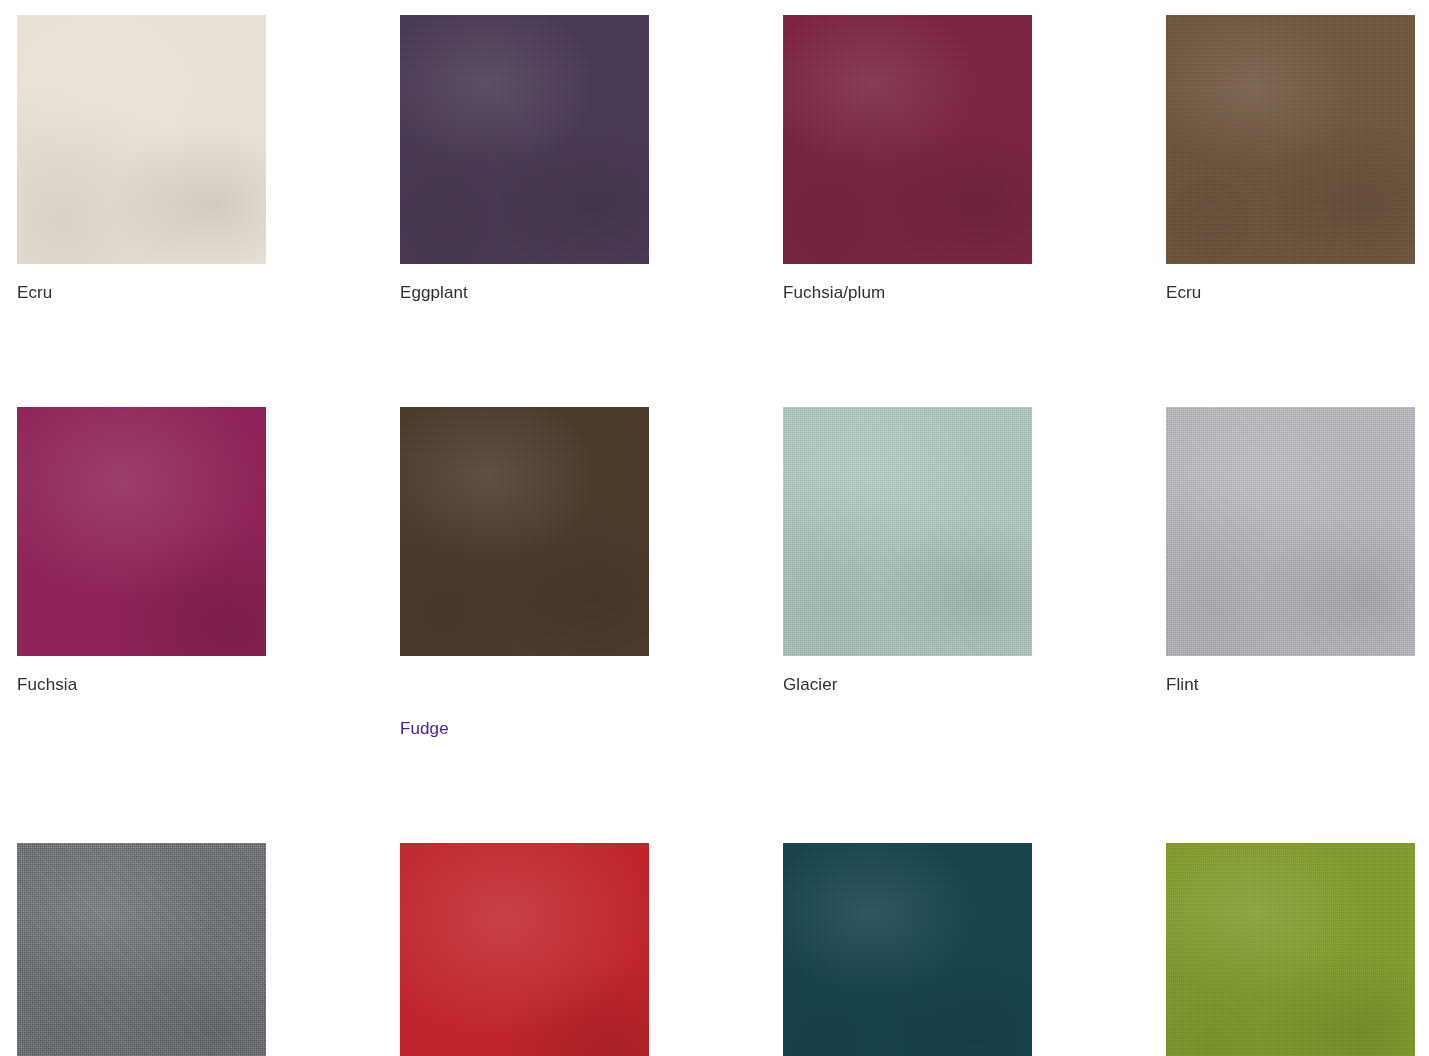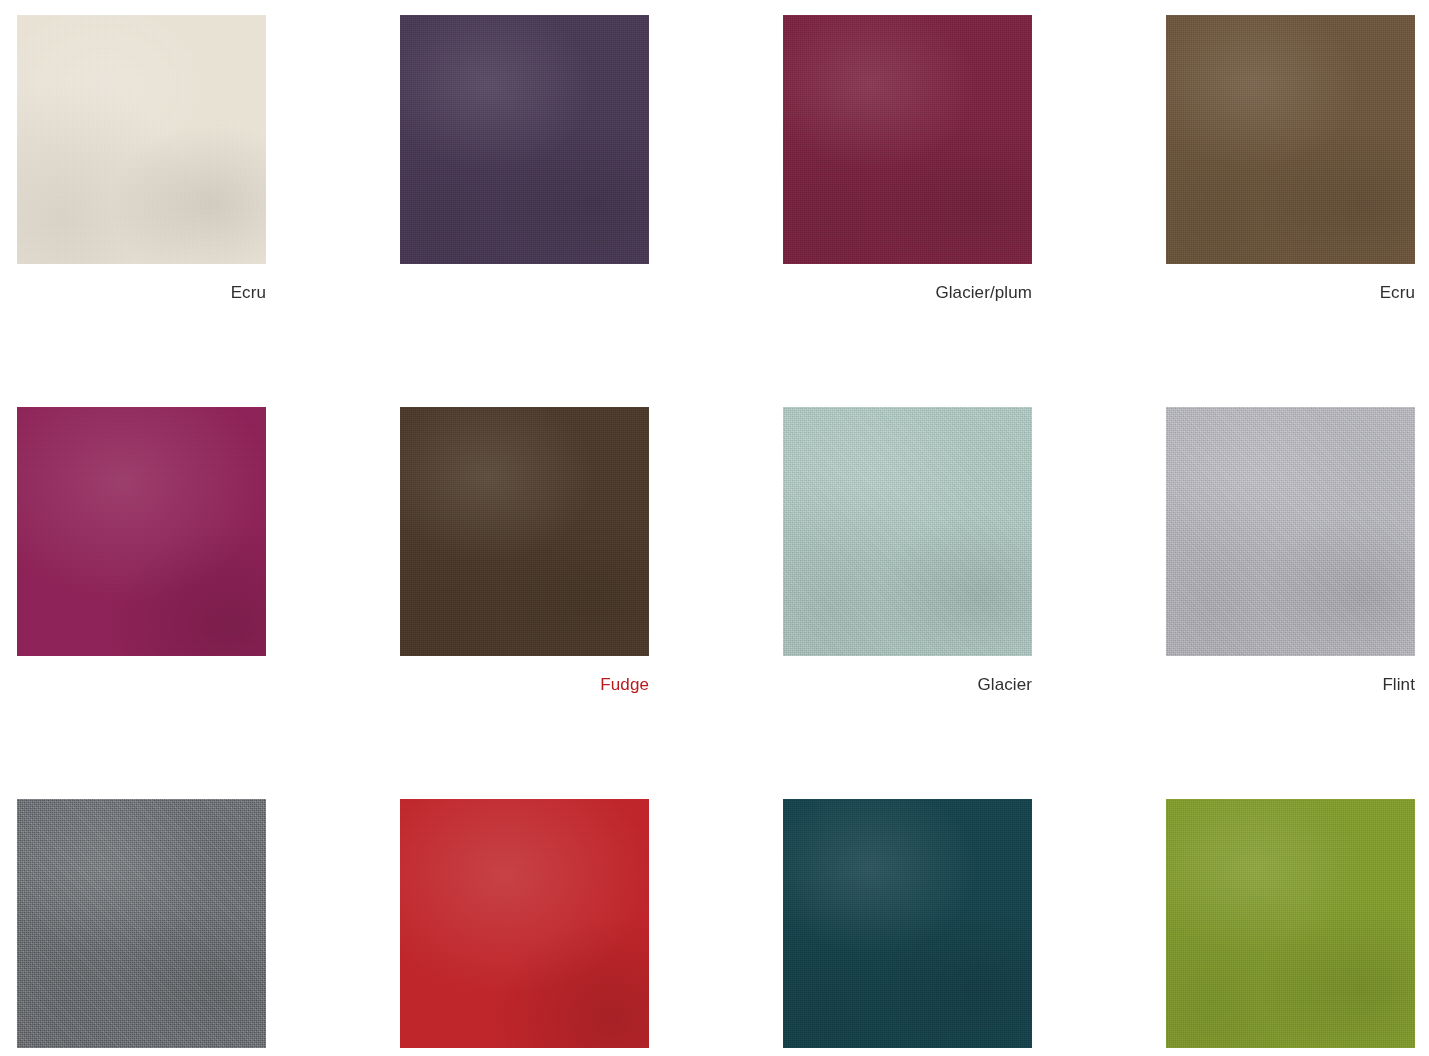--- a/index.html
+++ b/index.html
@@ -100,53 +100,56 @@
         rgba(0,0,0,0.018) 2px);
   }
   .swatch-chip.smooth::after {
     background-image:
       radial-gradient(ellipse 85% 70% at 42% 30%, rgba(255,255,255,0.13), rgba(255,255,255,0) 70%),
       radial-gradient(ellipse 70% 60% at 85% 88%, rgba(0,0,0,0.13), rgba(0,0,0,0) 70%);
   }
 
   .swatch-label {
     display: block;
-    text-align: right;
+    text-align: left;
     font-size: 17px;
     line-height: 20px;
     color: #2f2f2f;
     padding-top: 19px;
     letter-spacing: 0.1px;
     cursor: pointer;
   }
   .swatch-label.active {
-    color: #b91c1c;
+    color: #4c1d95;
+    margin-top: 44px;
   }
 </style>
 </head>
 <body>
 
 <div class="swatch-grid">
     <div class="swatch-cell">
       <div class="swatch-chip" title="Ecru" style="background-color: rgb(232, 226, 214);"></div>
       <span class="swatch-label">Ecru</span>
     </div>
     <div class="swatch-cell">
       <div class="swatch-chip" title="Eggplant" style="background-color: rgb(73, 58, 83);"></div>
+      <span class="swatch-label">Eggplant</span>
     </div>
     <div class="swatch-cell">
       <div class="swatch-chip" title="Emperor/plum" style="background-color: rgb(124, 36, 65);"></div>
-      <span class="swatch-label">Glacier/plum</span>
+      <span class="swatch-label">Fuchsia/plum</span>
     </div>
     <div class="swatch-cell">
       <div class="swatch-chip" title="Flint" style="background-color: rgb(108, 86, 63);"></div>
       <span class="swatch-label">Ecru</span>
     </div>
     <div class="swatch-cell">
       <div class="swatch-chip smooth" title="Fuchsia" style="background-color: rgb(141, 34, 87);"></div>
+      <span class="swatch-label">Fuchsia</span>
     </div>
     <div class="swatch-cell">
       <div class="swatch-chip" title="Fudge" style="background-color: rgb(75, 59, 45);"></div>
       <span class="swatch-label active">Fudge</span>
     </div>
     <div class="swatch-cell">
       <div class="swatch-chip heather" title="Glacier" style="background-color: rgb(173, 195, 189);"></div>
       <span class="swatch-label">Glacier</span>
     </div>
     <div class="swatch-cell">

